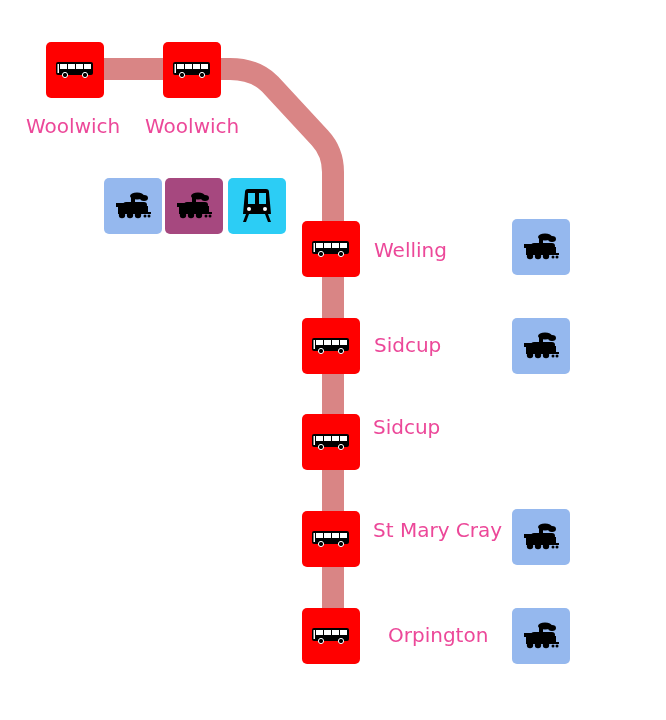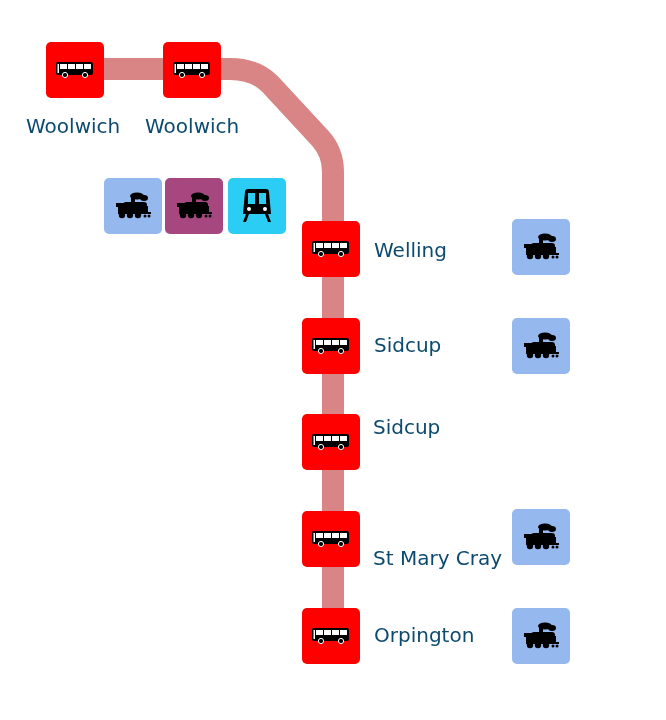--- a/index.html
+++ b/index.html
@@ -1,20 +1,20 @@
 <!DOCTYPE html>
 <html><head>
 <meta charset="utf-8">
 <style>
   html,body{margin:0;padding:0;background:#ffffff;}
   body{width:666px;height:720px;position:relative;overflow:hidden;font-family:"DejaVu Sans","Liberation Sans",sans-serif;}
   #map{position:absolute;left:0;top:0;}
   .stop{position:absolute;width:58px;height:56px;background:#ff0000;border-radius:5px;display:flex;align-items:center;justify-content:center;}
   .icbox{position:absolute;width:58px;height:56px;border-radius:5px;display:flex;align-items:center;justify-content:center;}
-  .label{position:absolute;font-size:20px;color:#0c4a6e;line-height:28px;white-space:nowrap;}
+  .label{position:absolute;font-size:20px;color:#ec4899;line-height:28px;white-space:nowrap;}
 </style>
 </head>
 <body>
 
 <svg id="map" width="666" height="720">
   <path d="M75 69 L190 69 L230 69 Q255 69 270 84 L320 138 Q333 152 333 172 L333 635" fill="none" stroke="#d98585" stroke-width="22" stroke-linejoin="round"></path>
 </svg>
 
 <div id="stops">
     <div class="stop" style="left: 46px; top: 42px; background: rgb(255, 0, 0);">
@@ -80,34 +80,34 @@
       </svg>
     </div>
     <div class="label" style="left: 373px; top: 413px;">
       <div>Sidcup</div>
     </div>
     <div class="stop" style="left: 302px; top: 511px; background: rgb(255, 0, 0);">
       <svg width="40" height="20">
         <use href="#bus"></use>
       </svg>
     </div>
-    <div class="label" style="left: 373px; top: 544px;">
+    <div class="label" style="left: 373px; top: 516px;">
       <div>St Mary Cray</div>
     </div>
     <div class="icbox" style="left: 512px; top: 509px; background: rgb(149, 184, 238);">
       <svg width="40" height="30">
         <use href="#steam"></use>
       </svg>
     </div>
     <div class="stop" style="left: 302px; top: 608px; background: rgb(255, 0, 0);">
       <svg width="40" height="20">
         <use href="#bus"></use>
       </svg>
     </div>
-    <div class="label" style="left: 374px; top: 621px;">
+    <div class="label" style="left: 388px; top: 621px;">
       <div>Orpington</div>
     </div>
     <div class="icbox" style="left: 512px; top: 608px; background: rgb(149, 184, 238);">
       <svg width="40" height="30">
         <use href="#steam"></use>
       </svg>
     </div>
   </div>
 
 <svg width="0" height="0" style="position:absolute">

